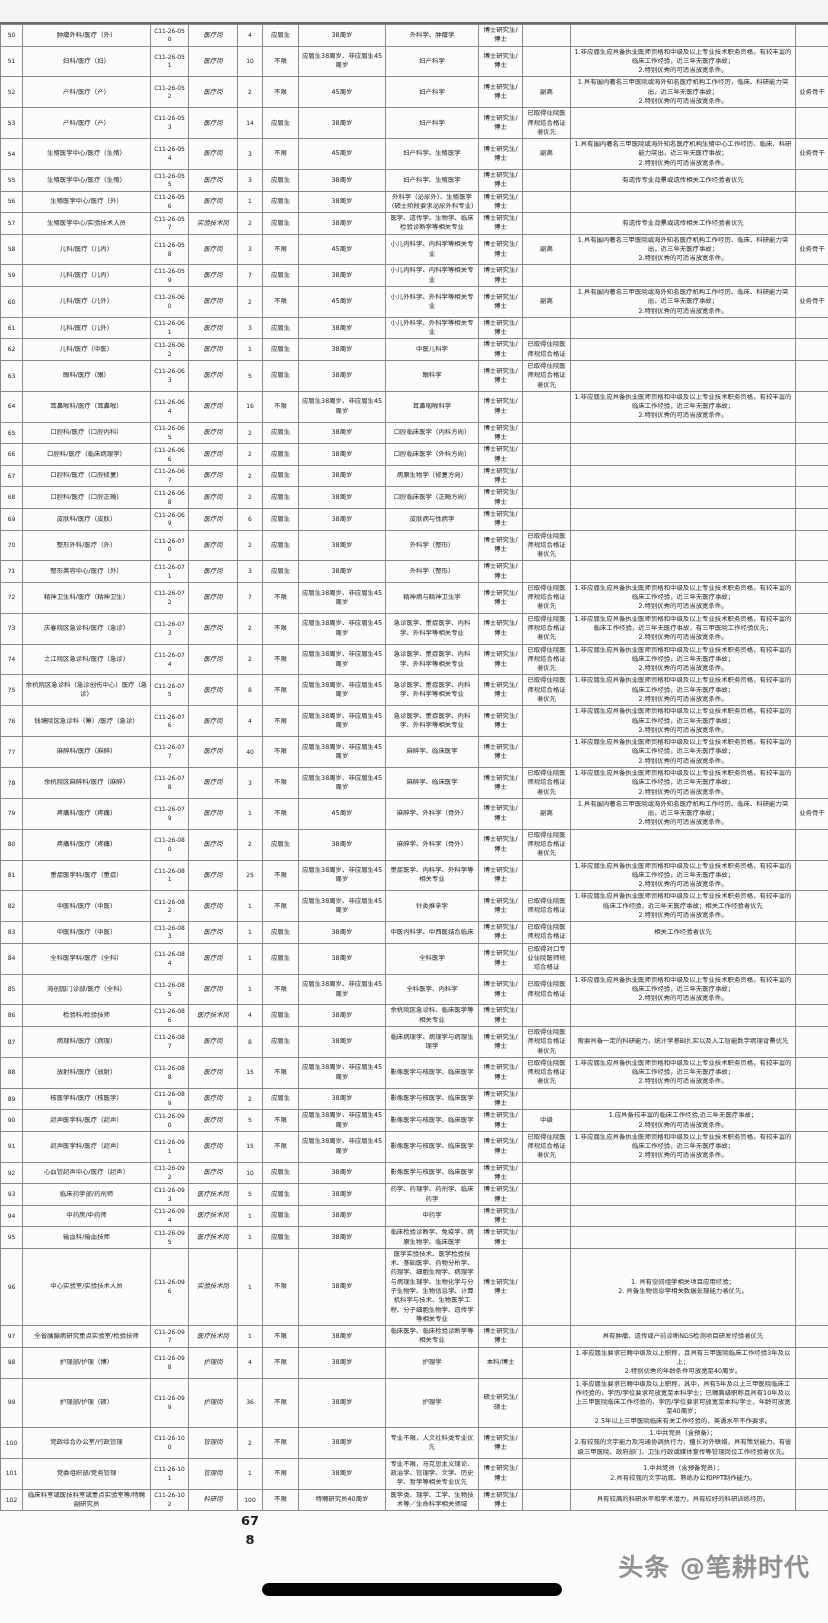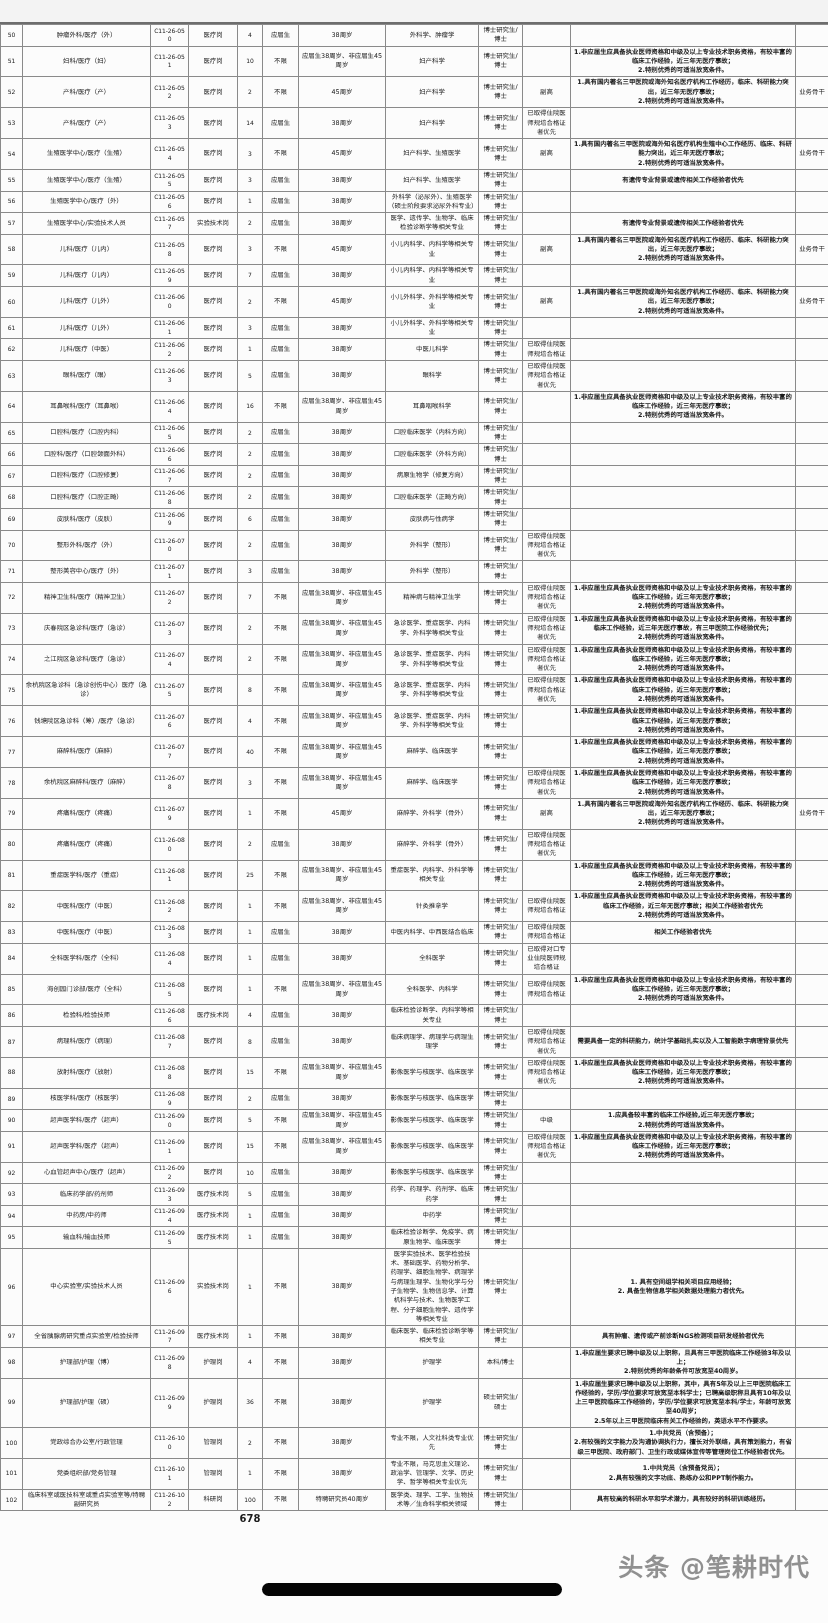--- a/index.html
+++ b/index.html
@@ -49,32 +49,32 @@
     padding:1px 2px;
     vertical-align:middle;
     text-align:center;
     color:#1b1b1b;
     word-break:break-all;
     overflow:hidden;
   }
   td.c-no{width:22px;font-size:6px;color:#333;}
   td.c-dept{width:128px;}
   td.c-code{width:38px;font-size:6px;letter-spacing:-0.1px;}
-  td.c-type{width:49px;}
+  td.c-type{width:49px;font-style:italic;}
   td.c-cnt{width:25px;font-size:6px;}
   td.c-grad{width:36px;}
   td.c-age{width:87px;margin-left:40px;}
   td.c-major{width:93px;}
   td.c-degree{width:44px;}
   td.c-qual{width:48px;}
-  td.c-other{width:225px;text-align:left;padding-left:3px;font-weight:bold;}
+  td.c-other{width:225px;text-align:left;padding-left:3px;}
   td.c-note{width:33px;}
   td.c-other div{display:block;}
   tr.thick > td{border-top:1.6px solid #555;}
-  tr.total td{border:none;height:14px;font-size:10px;font-weight:bold;}
+  tr.total td{border:none;height:14px;font-size:13px;font-weight:bold;}
   tr.total td.c-cnt{border:none;}
   
   .watermark{
     position:absolute;
     right:18px;
     bottom:40px;
     font-size:25px;
     font-weight:bold;
     color:rgba(55,55,55,0.55);
     letter-spacing:1px;
@@ -360,21 +360,21 @@
           <td class="c-grad">应届生</td>
           <td class="c-age">38周岁</td>
           <td class="c-major">口腔临床医学（内科方向）</td>
           <td class="c-degree">博士研究生/博士</td>
           <td class="c-qual"></td>
           <td class="c-other"></td>
           <td class="c-note"></td>
         </tr>
         <tr>
           <td class="c-no">66</td>
-          <td class="c-dept">口腔科/医疗（口腔颌面外科）</td>
+          <td class="c-dept">口腔科/医疗（临床病理学）</td>
           <td class="c-code">C11-26-066</td>
           <td class="c-type">医疗岗</td>
           <td class="c-cnt">2</td>
           <td class="c-grad">应届生</td>
           <td class="c-age">38周岁</td>
           <td class="c-major">口腔临床医学（外科方向）</td>
           <td class="c-degree">博士研究生/博士</td>
           <td class="c-qual"></td>
           <td class="c-other"></td>
           <td class="c-note"></td>
@@ -681,21 +681,21 @@
           <td class="c-note"></td>
         </tr>
         <tr class="thick">
           <td class="c-no">86</td>
           <td class="c-dept">检验科/检验技师</td>
           <td class="c-code">C11-26-086</td>
           <td class="c-type">医疗技术岗</td>
           <td class="c-cnt">4</td>
           <td class="c-grad">应届生</td>
           <td class="c-age">38周岁</td>
-          <td class="c-major">临床检验诊断学、内科学等相关专业</td>
+          <td class="c-major">余杭院区急诊科、临床医学等相关专业</td>
           <td class="c-degree">博士研究生/博士</td>
           <td class="c-qual"></td>
           <td class="c-other"></td>
           <td class="c-note"></td>
         </tr>
         <tr>
           <td class="c-no">87</td>
           <td class="c-dept">病理科/医疗（病理）</td>
           <td class="c-code">C11-26-087</td>
           <td class="c-type">医疗岗</td>

